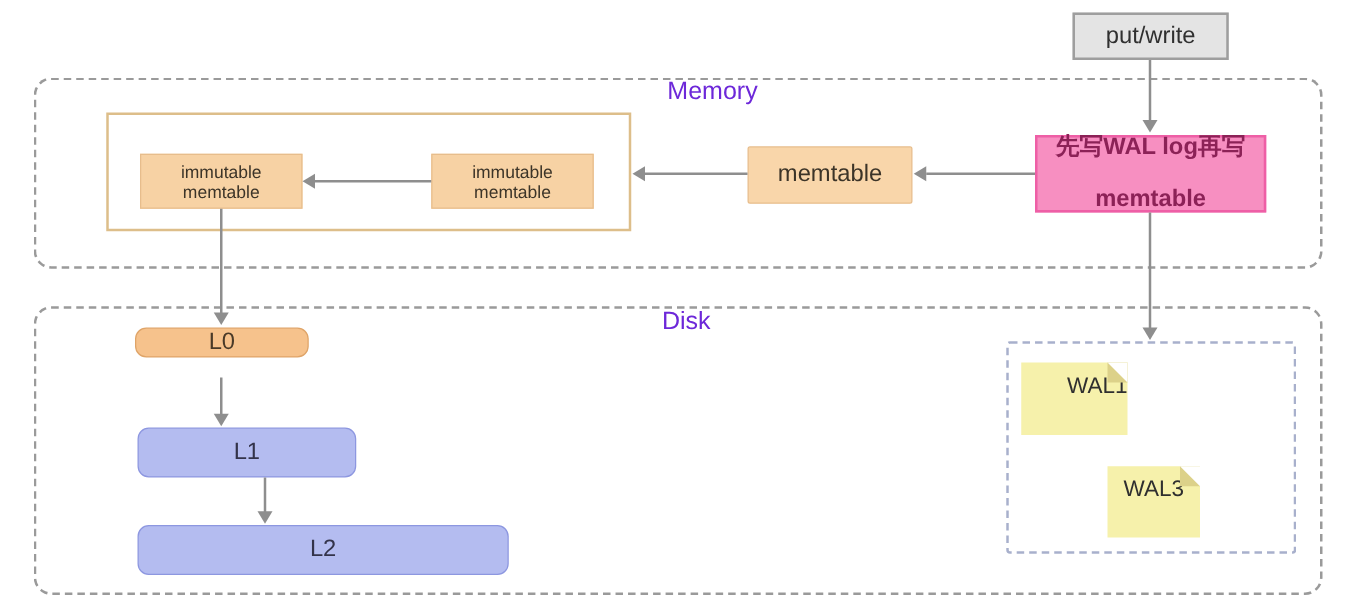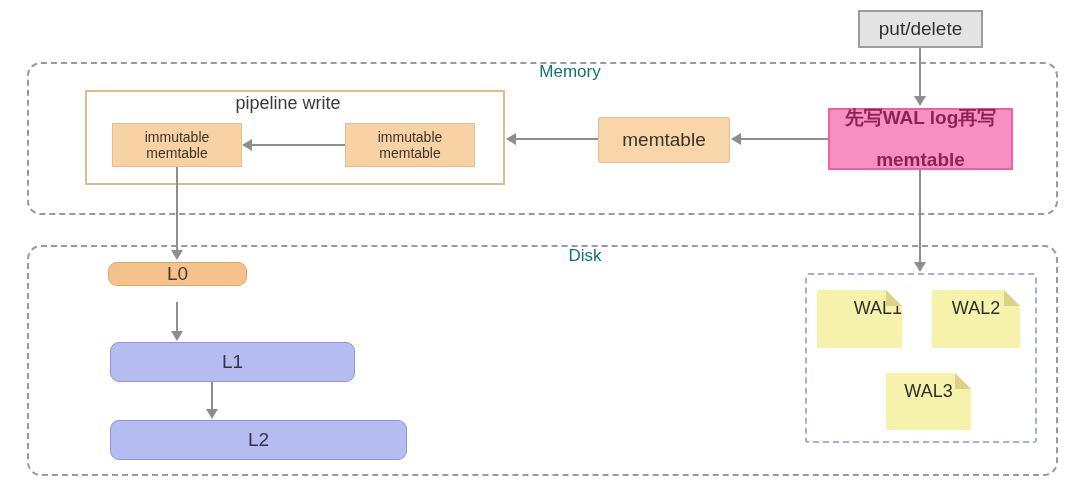--- a/index.html
+++ b/index.html
@@ -2,21 +2,21 @@
 <html><head>
 <meta charset="utf-8">
 <style>
   html,body{margin:0;padding:0;background:#ffffff;}
   .canvas{
     position:relative;width:1080px;height:492px;background:#ffffff;
     font-family:"Liberation Sans","DejaVu Sans",sans-serif;overflow:hidden;
   }
   
   .region{position:absolute;border:2px dashed #9a9a9a;border-radius:14px;box-sizing:border-box;}
-  .region-label{position:absolute;font-size:17px;color:#0f766e;transform:translateX(-50%);white-space:nowrap;}
+  .region-label{position:absolute;font-size:20px;color:#6d28d9;transform:translateX(-50%);white-space:nowrap;}
   
   .pipeline{position:absolute;border:2px solid #ddbe8a;background:#ffffff;box-sizing:border-box;}
   .pipeline-label{position:absolute;font-size:18px;color:#3a3a3a;transform:translateX(-50%);white-space:nowrap;}
   
   .box{position:absolute;display:flex;flex-direction:column;align-items:center;justify-content:center;
        text-align:center;box-sizing:border-box;}
   .gray-box{background:#e4e4e4;border:2px solid #9e9e9e;color:#303030;font-size:19px;}
   .pink-box{background:#f78fc1;border:2px solid #ee5fa6;color:#8c2257;font-size:19px;font-weight:600;line-height:1.35;gap:16px;}
   .orange-box{background:#f7d2a4;border:1px solid #e7bd8c;color:#3c3428;font-size:14px;line-height:1.15;}
   .memtable-box{background:#f9d6aa;border:1px solid #e7bd8c;color:#3c3428;font-size:19px;border-radius:2px;}
@@ -38,63 +38,59 @@
 </style>
 </head>
 <body>
 
 <div class="canvas">
 
   <div class="region" style="left:27px;top:62px;width:1031px;height:153px;"></div>
   <div class="region-label" style="left:570px;top:62px;">Memory</div>
 
   <div class="region" style="left:27px;top:245px;width:1031px;height:231px;"></div>
-  <div class="region-label" style="left:549px;top:246px;margin-left:36px;">Disk</div>
+  <div class="region-label" style="left:549px;top:246px;">Disk</div>
 
   <div class="box gray-box" style="left:858px;top:10px;width:125px;height:38px;">
-    <span>put/delete</span>
+    <span>put/write</span>
   </div>
 
   <div class="box pink-box" style="left:828px;top:108px;width:185px;height:62px;">
     <span>先写WAL log再写</span>
     <span>memtable</span>
   </div>
 
   <div class="box memtable-box" style="left:598px;top:117px;width:132px;height:46px;">
     <span>memtable</span>
   </div>
 
   <div class="pipeline" style="left:85px;top:90px;width:420px;height:95px;"></div>
-  <div class="pipeline-label" style="left:288px;top:93px;">pipeline write</div>
 
   <div class="box orange-box" style="left:112px;top:123px;width:130px;height:44px;padding:2px 8px;">
     <span>immutable memtable</span>
   </div>
   <div class="box orange-box" style="left:345px;top:123px;width:130px;height:44px;padding:2px 8px;">
     <span>immutable memtable</span>
   </div>
 
   <div class="box l0-box" style="left:108px;top:262px;width:139px;height:24px;">
     <span>L0</span>
   </div>
-  <div class="box blue-box" style="left:110px;top:342px;width:245px;height:40px;">
+  <div class="box blue-box" style="left:110px;top:342px;width:175px;height:40px;">
     <span>L1</span>
   </div>
   <div class="box blue-box" style="left:110px;top:420px;width:297px;height:40px;justify-content:center;">
     <span>L2</span>
   </div>
 
   <div class="wal-region" style="left:805px;top:273px;width:232px;height:170px;"></div>
   <div class="note" style="left:817px;top:290px;width:85px;height:58px;text-align:right;">
     <span>WAL1</span>
   </div>
-  <div class="note" style="left:932px;top:290px;width:88px;height:58px;">
-    <span>WAL2</span>
-  </div>
-  <div class="note" style="left:886px;top:373px;width:85px;height:57px;text-align:center;">
+  <div class="note" style="left:886px;top:373px;width:74px;height:57px;text-align:center;">
     <span>WAL3</span>
   </div>
 
   <div class="vline" style="left:919px;top:48px;height:49px;"></div>
   <div class="head-down" style="left:914px;top:96px;"></div>
 
   <div class="hline" style="left:741px;top:138px;width:87px;"></div>
   <div class="head-left" style="left:731px;top:133px;"></div>
 
   <div class="hline" style="left:516px;top:138px;width:82px;"></div>

